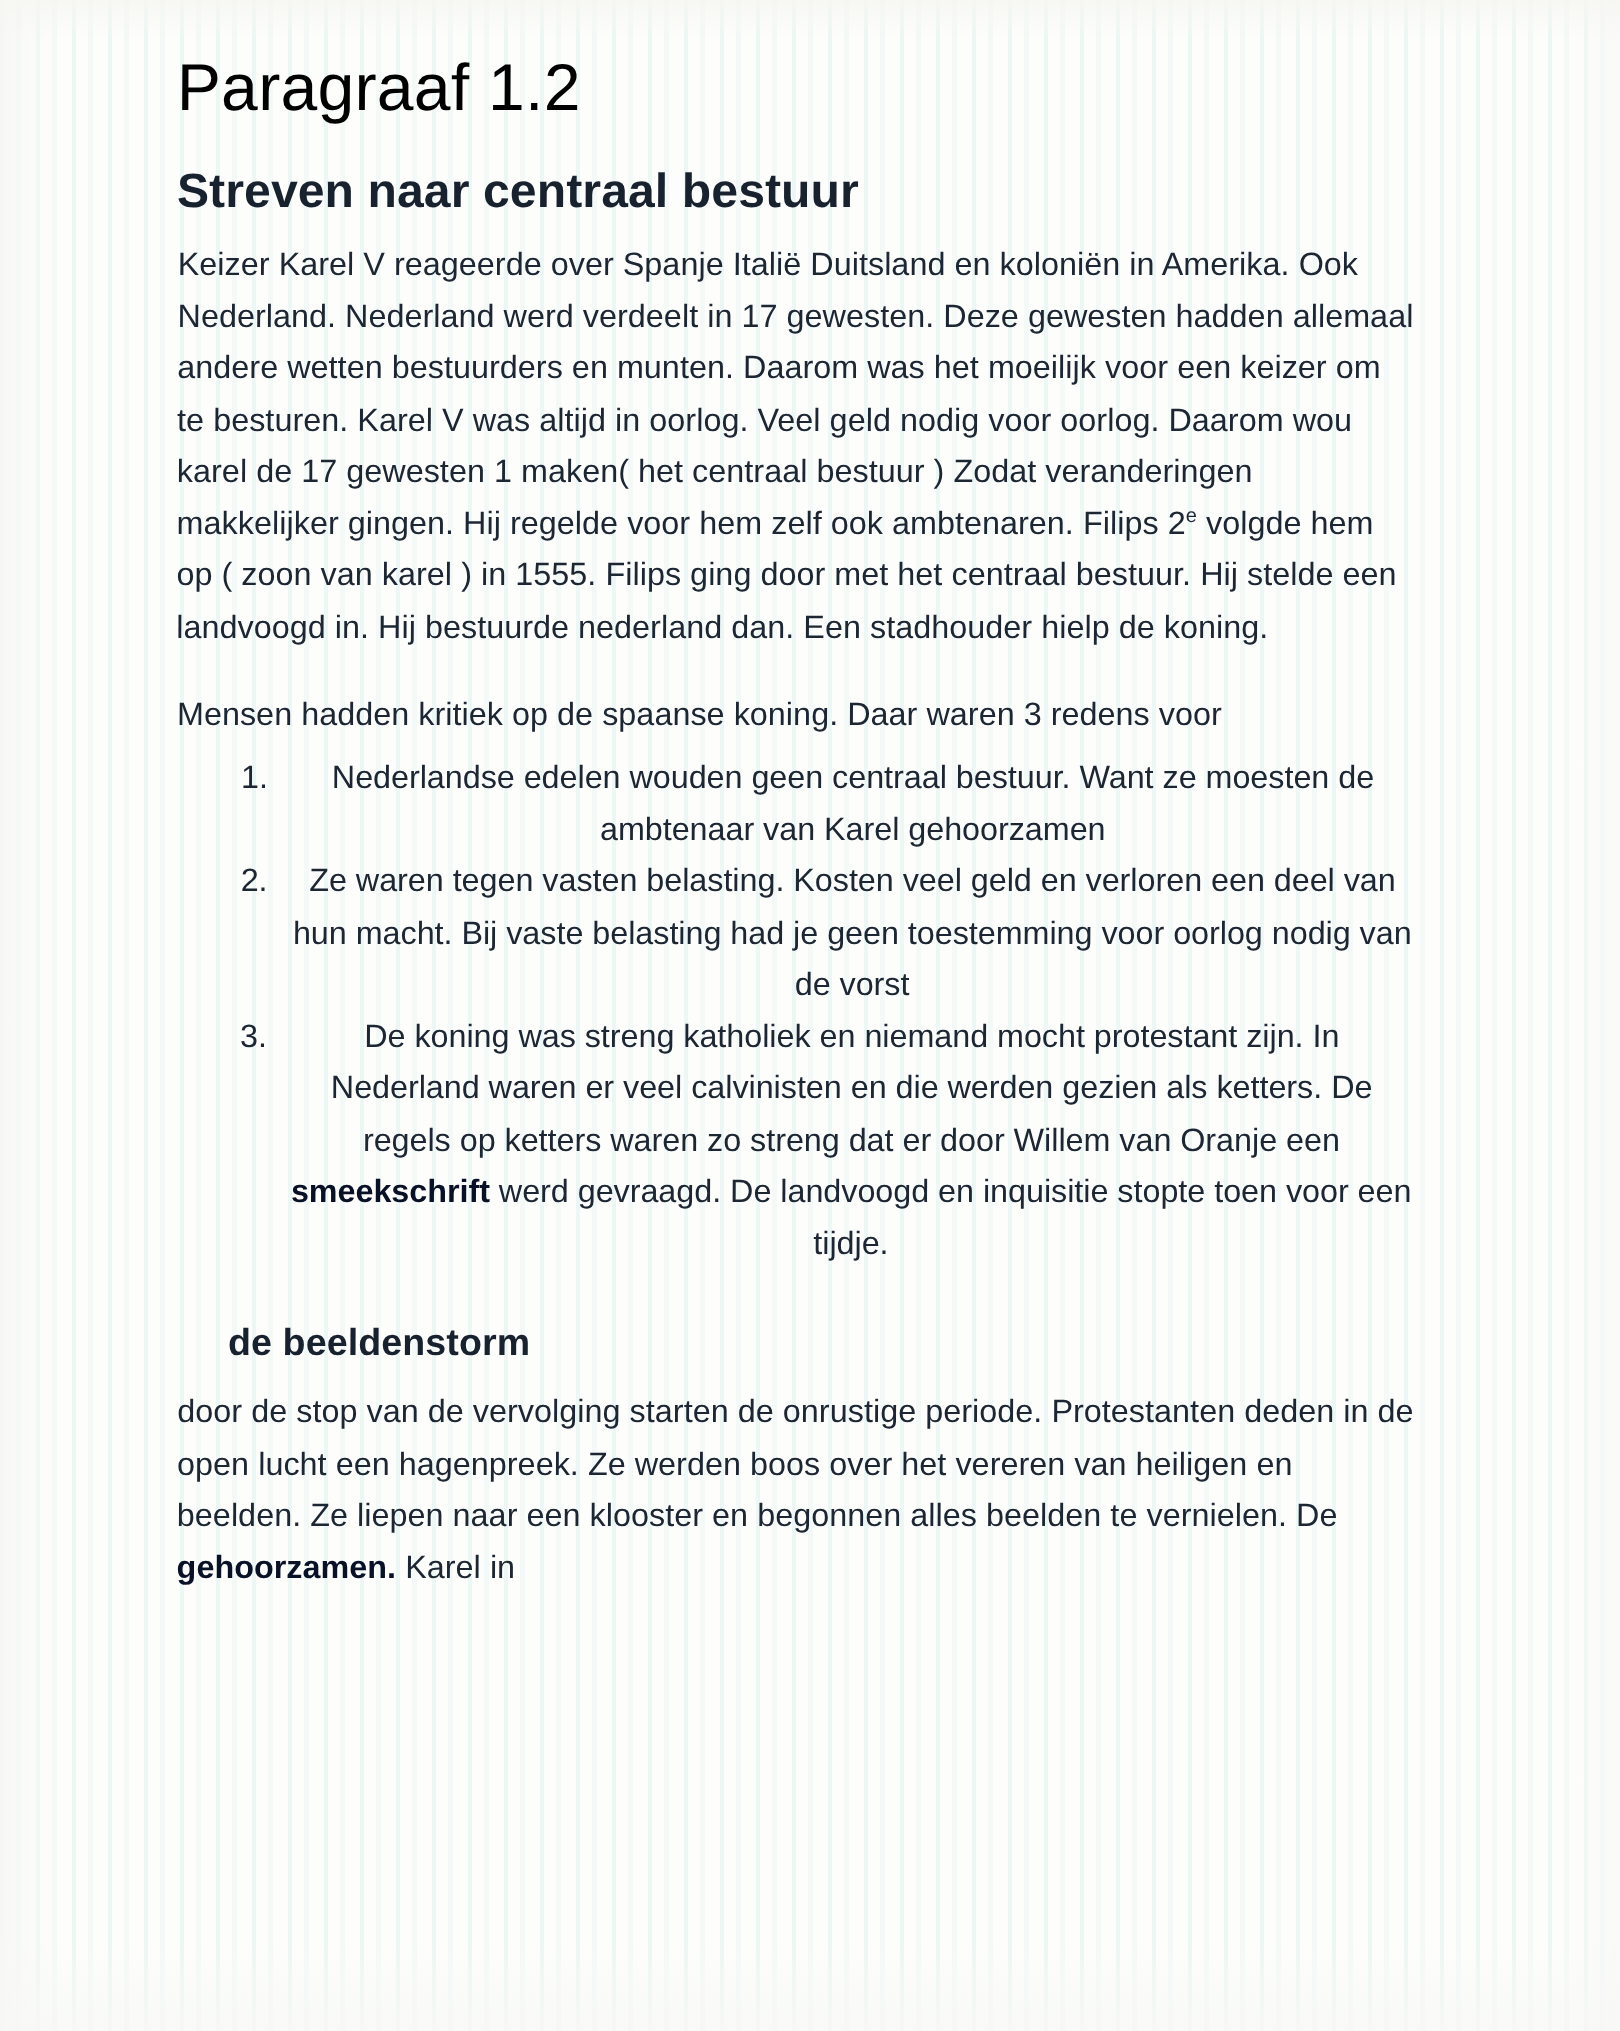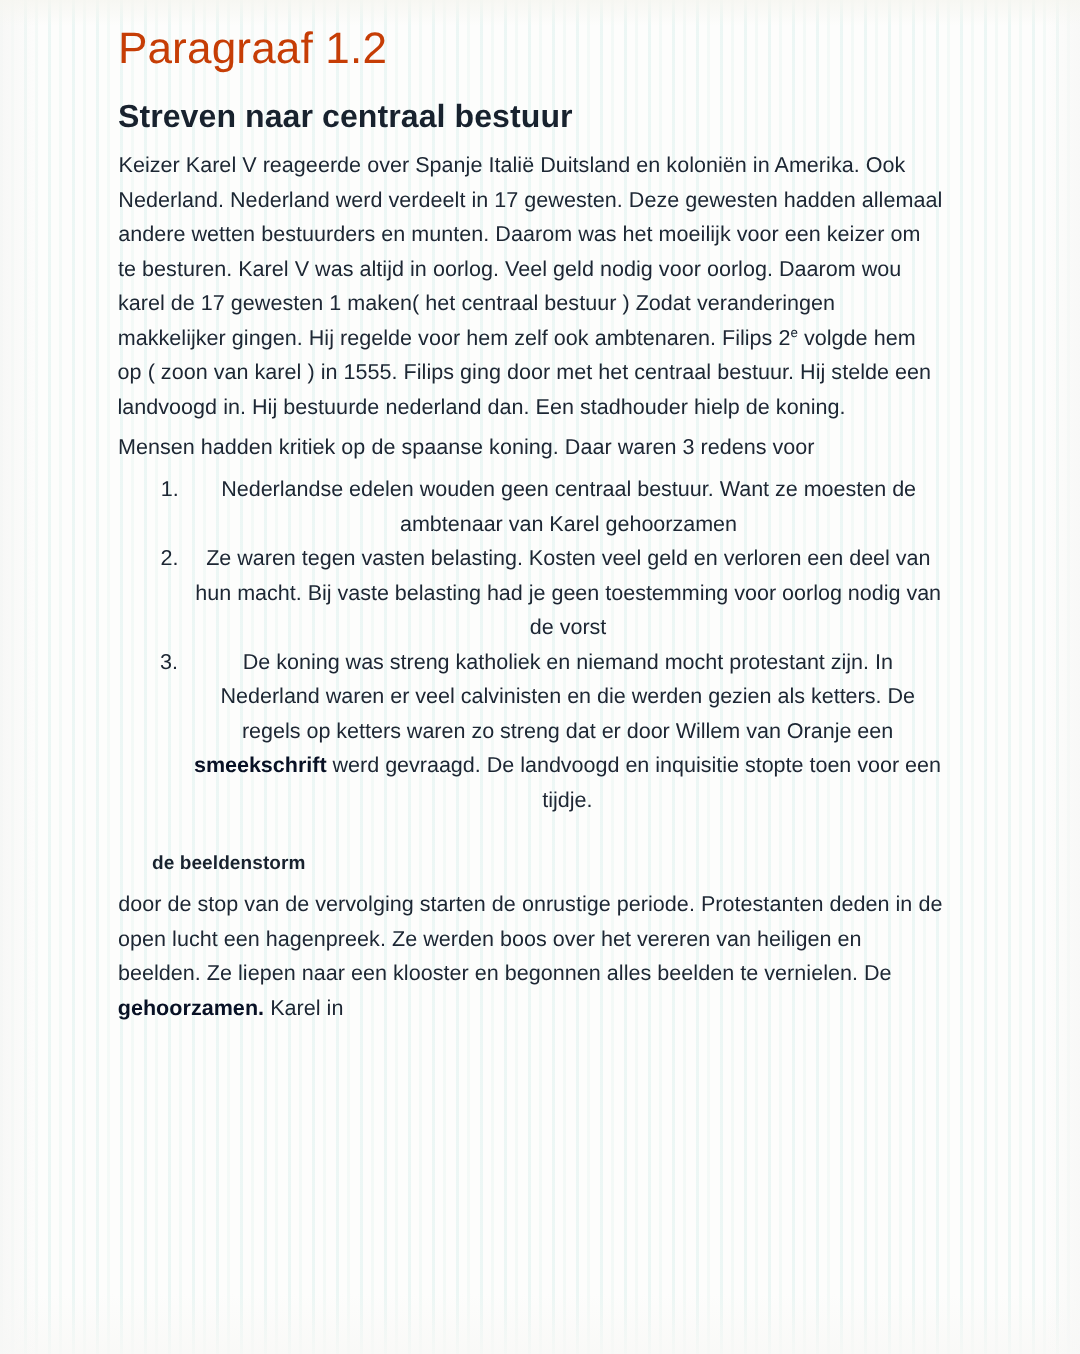--- a/index.html
+++ b/index.html
@@ -60,55 +60,55 @@
     position: absolute;
     left: 118px;
     top: 0;
     width: 826px;
   }
 
   
   .doc-title {
     font-size: 44px;
     font-weight: 400;
-    color: #c2410c;
+    color: #000000;
     letter-spacing: 0.2px;
     margin: 0;
-    padding-top: 22px;
+    padding-top: 33px;
     line-height: 1.18;
     transform: skewX(-0.25deg);
   }
 
   .section-heading {
     font-size: 32px;
     font-weight: 700;
     color: #1e2733;
     margin: 22px 0 0 0;
     line-height: 1.25;
     letter-spacing: 0.1px;
     transform: skewX(-0.25deg);
   }
 
   .section-heading.indented {
     margin-left: 34px;
     margin-top: 34px;
-    font-size: 19px;
+    font-size: 25px;
   }
 
   p.body-text {
     font-size: 21.5px;
     line-height: 34.5px;
     color: #232c38;
     margin: 12px 0 0 0;
     letter-spacing: 0.05px;
     transform: skewX(-0.25deg);
   }
 
   p.body-text.tight {
-    margin-top: 6px;
+    margin-top: 24px;
   }
 
   ol.reason-list {
     margin: 8px 0 0 0;
     padding-left: 66px;
     font-size: 21.5px;
     line-height: 34.5px;
     color: #232c38;
     transform: skewX(-0.25deg);
   }

